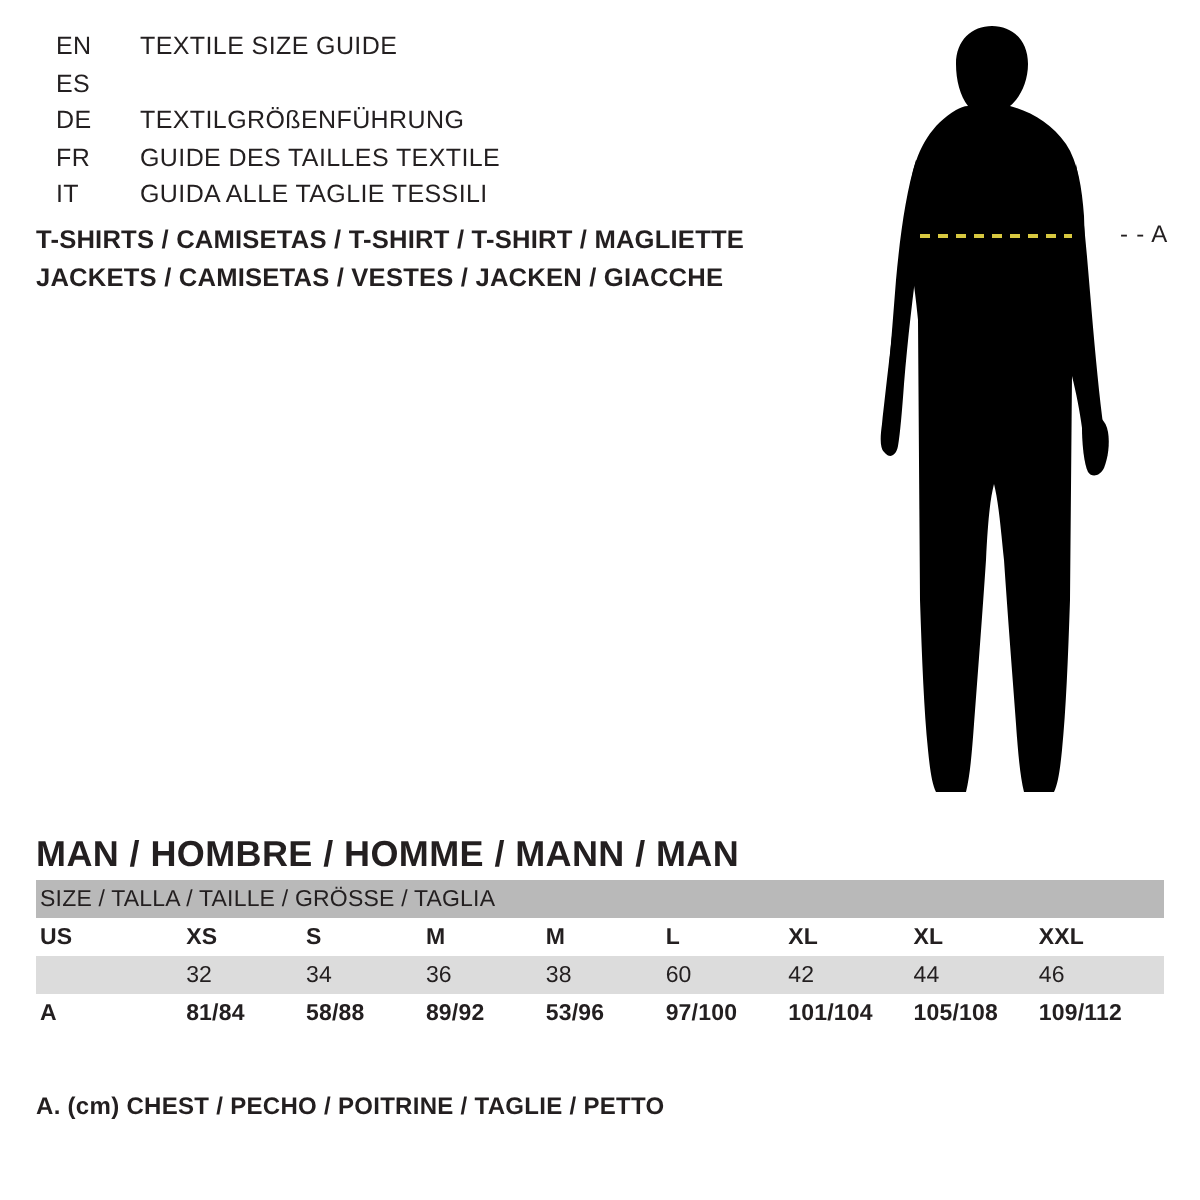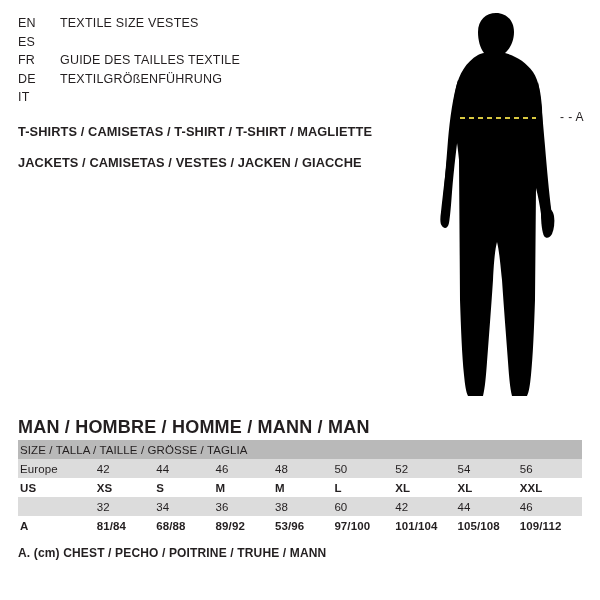--- a/index.html
+++ b/index.html
@@ -17,21 +17,21 @@
   }
   .page {
     position: relative;
     width: 600px;
     height: 600px;
   }
 
   
   .lang-block {
     position: absolute;
-    left: 18px;
+    left: 28px;
     top: 16px;
     width: 360px;
   }
   .lang-row {
     display: flex;
     align-items: baseline;
     height: 18.5px;
     font-size: 12.5px;
     letter-spacing: 0.2px;
   }
@@ -48,21 +48,20 @@
     position: absolute;
     left: 18px;
     top: 110px;
     width: 400px;
   }
   .cat-line {
     font-size: 12.8px;
     font-weight: bold;
     letter-spacing: 0.1px;
     line-height: 19px;
-    margin-top: 12px;
   }
 
   
   .figure-wrap {
     position: absolute;
     left: 400px;
     top: 10px;
     width: 200px;
     height: 400px;
   }
@@ -132,35 +131,36 @@
   }
 </style>
 </head>
 <body>
 
 <div class="page">
 
   <div class="lang-block">
     <div class="lang-row">
       <span class="lang-code">EN</span>
-      <span class="lang-name">TEXTILE SIZE VESTES</span>
+      <span class="lang-name">TEXTILE SIZE GUIDE</span>
     </div>
     <div class="lang-row">
       <span class="lang-code">ES</span>
+    </div>
+    <div class="lang-row">
+      <span class="lang-code">DE</span>
+      <span class="lang-name">TEXTILGRÖßENFÜHRUNG</span>
     </div>
     <div class="lang-row">
       <span class="lang-code">FR</span>
       <span class="lang-name">GUIDE DES TAILLES TEXTILE</span>
     </div>
     <div class="lang-row">
-      <span class="lang-code">DE</span>
-      <span class="lang-name">TEXTILGRÖßENFÜHRUNG</span>
-    </div>
-    <div class="lang-row">
       <span class="lang-code">IT</span>
+      <span class="lang-name">GUIDA ALLE TAGLIE TESSILI</span>
     </div>
   </div>
 
   <div class="cat-block">
     <div class="cat-line">T-SHIRTS / CAMISETAS / T-SHIRT / T-SHIRT / MAGLIETTE</div>
     <div class="cat-line">JACKETS / CAMISETAS / VESTES / JACKEN / GIACCHE</div>
   </div>
 
   <div class="figure-wrap">
     <svg width="200" height="400" viewBox="0 0 200 400">
@@ -239,31 +239,20 @@
     </span>
   </div>
 
   <div class="man-title">MAN / HOMBRE / HOMME / MANN / MAN</div>
 
   <table class="size-table">
     <tbody>
       <tr class="row-head">
         <td class="col-label" colspan="9">SIZE / TALLA / TAILLE / GRÖSSE / TAGLIA</td>
       </tr>
-      <tr class="row-shade">
-        <td class="col-label">Europe</td>
-        <td class="cell">42</td>
-        <td class="cell">44</td>
-        <td class="cell">46</td>
-        <td class="cell">48</td>
-        <td class="cell">50</td>
-        <td class="cell">52</td>
-        <td class="cell">54</td>
-        <td class="cell">56</td>
-      </tr>
       <tr class="row-plain">
         <td class="col-label">US</td>
         <td class="cell">XS</td>
         <td class="cell">S</td>
         <td class="cell">M</td>
         <td class="cell">M</td>
         <td class="cell">L</td>
         <td class="cell">XL</td>
         <td class="cell">XL</td>
         <td class="cell">XXL</td>
@@ -275,26 +264,26 @@
         <td class="cell">36</td>
         <td class="cell">38</td>
         <td class="cell">60</td>
         <td class="cell">42</td>
         <td class="cell">44</td>
         <td class="cell">46</td>
       </tr>
       <tr class="row-plain">
         <td class="col-label">A</td>
         <td class="cell">81/84</td>
-        <td class="cell">68/88</td>
+        <td class="cell">58/88</td>
         <td class="cell">89/92</td>
         <td class="cell">53/96</td>
         <td class="cell">97/100</td>
         <td class="cell">101/104</td>
         <td class="cell">105/108</td>
         <td class="cell">109/112</td>
       </tr>
     </tbody>
   </table>
 
-  <div class="footnote">A. (cm) CHEST / PECHO / POITRINE / TRUHE / MANN</div>
+  <div class="footnote">A. (cm) CHEST / PECHO / POITRINE / TAGLIE / PETTO</div>
 
 </div>
 
 </body></html>

